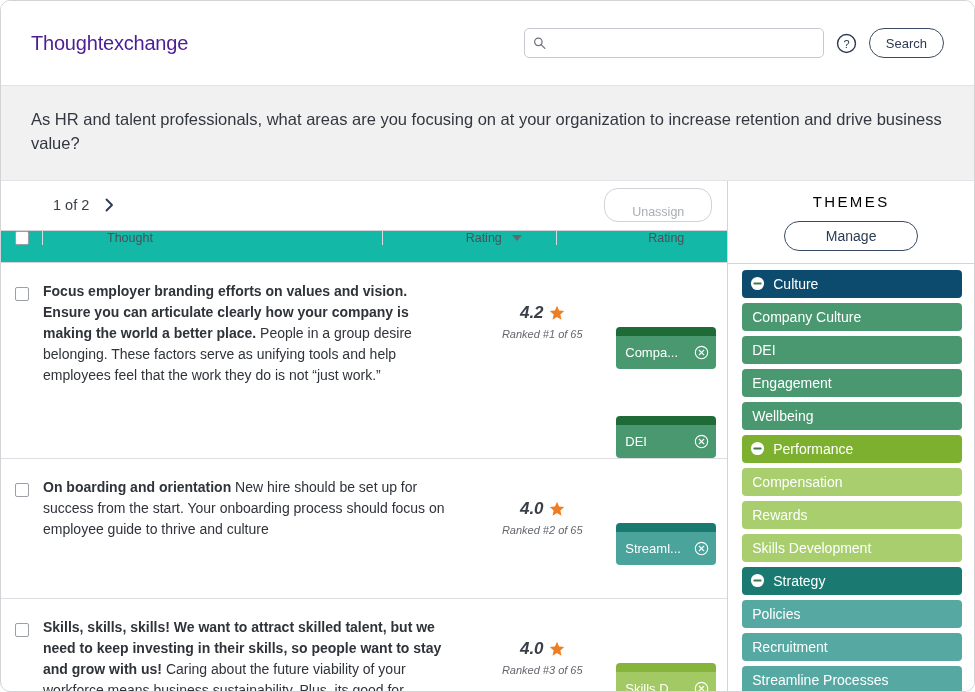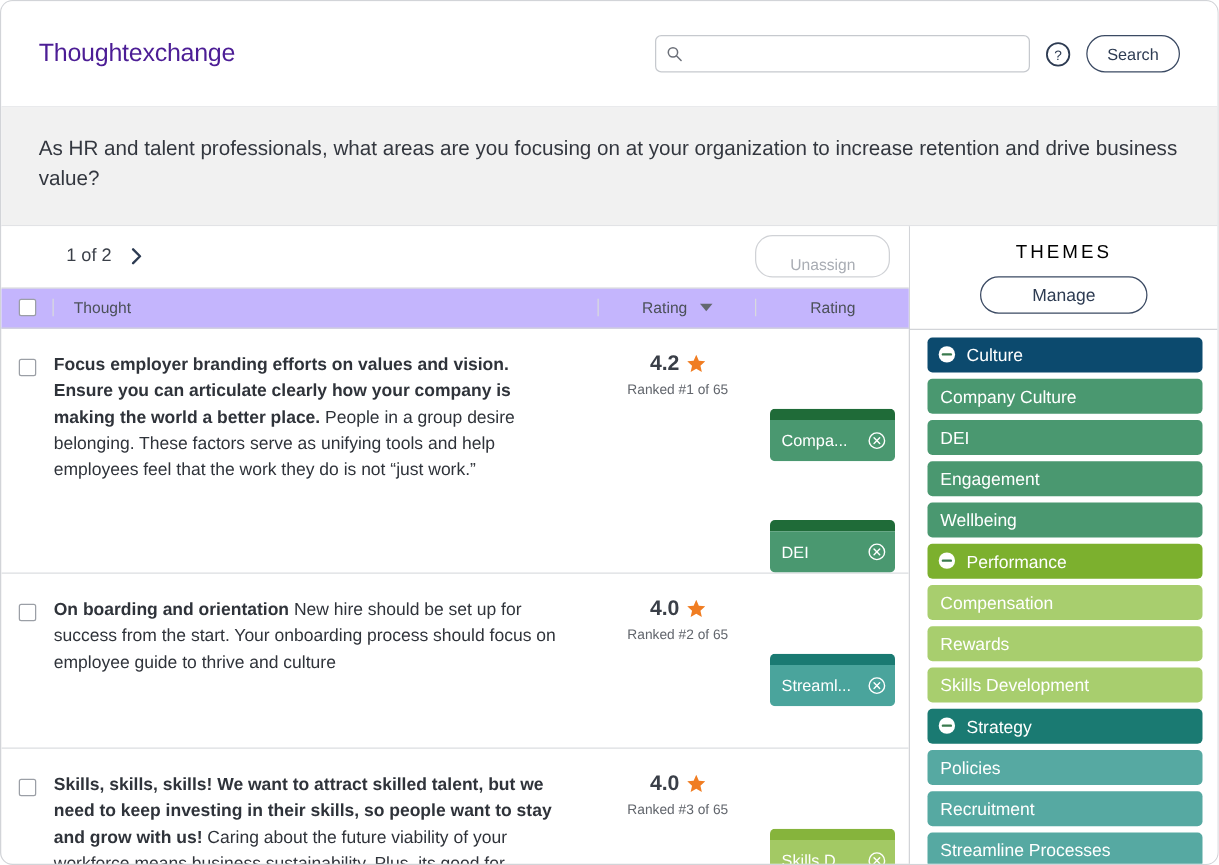--- a/index.html
+++ b/index.html
@@ -152,23 +152,24 @@
     font-size: 12.5px;
     font-family: "Liberation Sans", sans-serif;
     cursor: default;
     white-space: nowrap;
   }
 
   
   .tbl-head {
     display: flex;
     height: 32px;
-    background: #c4b5fd;
+    background: #14b8a6;
     border-bottom: 1px solid #d2d4d8;
-    align-items: center;
+    align-items: flex-start;
+    gap: 48px;
   }
   .th {
     display: flex;
     align-items: center;
     font-size: 12.5px;
     color: #4b5058;
   }
   .th-check { width: 42px; justify-content: center; border-right: 1px solid #d8dadd; }
   .th-thought { flex: 1; padding-left: 16px; border-right: 1px solid #d8dadd; }
   .th-rating { width: 126px; justify-content: center; gap: 10px; border-right: 1px solid #d8dadd; }
@@ -208,22 +209,23 @@
   .cell-thought {
     flex: 1;
     padding: 18px 22px 18px 0;
     font-size: 14px;
     line-height: 1.5;
     color: #2f333a;
   }
   .cell-thought b { font-weight: 700; }
   .cell-rating {
     width: 126px;
-    padding-top: 18px;
+    padding-top: 40px;
     text-align: center;
+    font-style: italic;
   }
   .rating-line {
     display: flex;
     align-items: center;
     justify-content: center;
     gap: 5px;
   }
   .rating-val {
     font-size: 17px;
     font-weight: 700;

